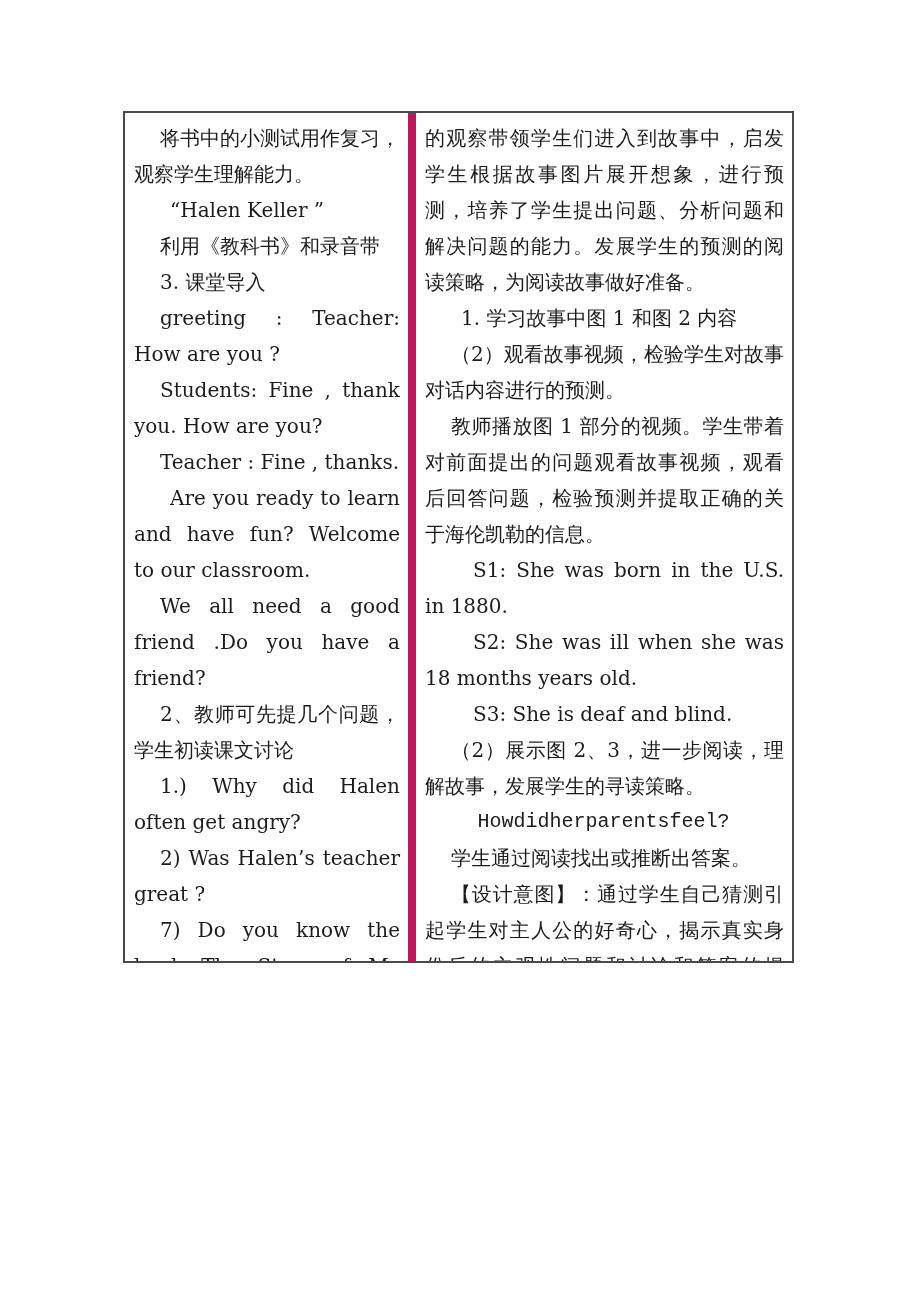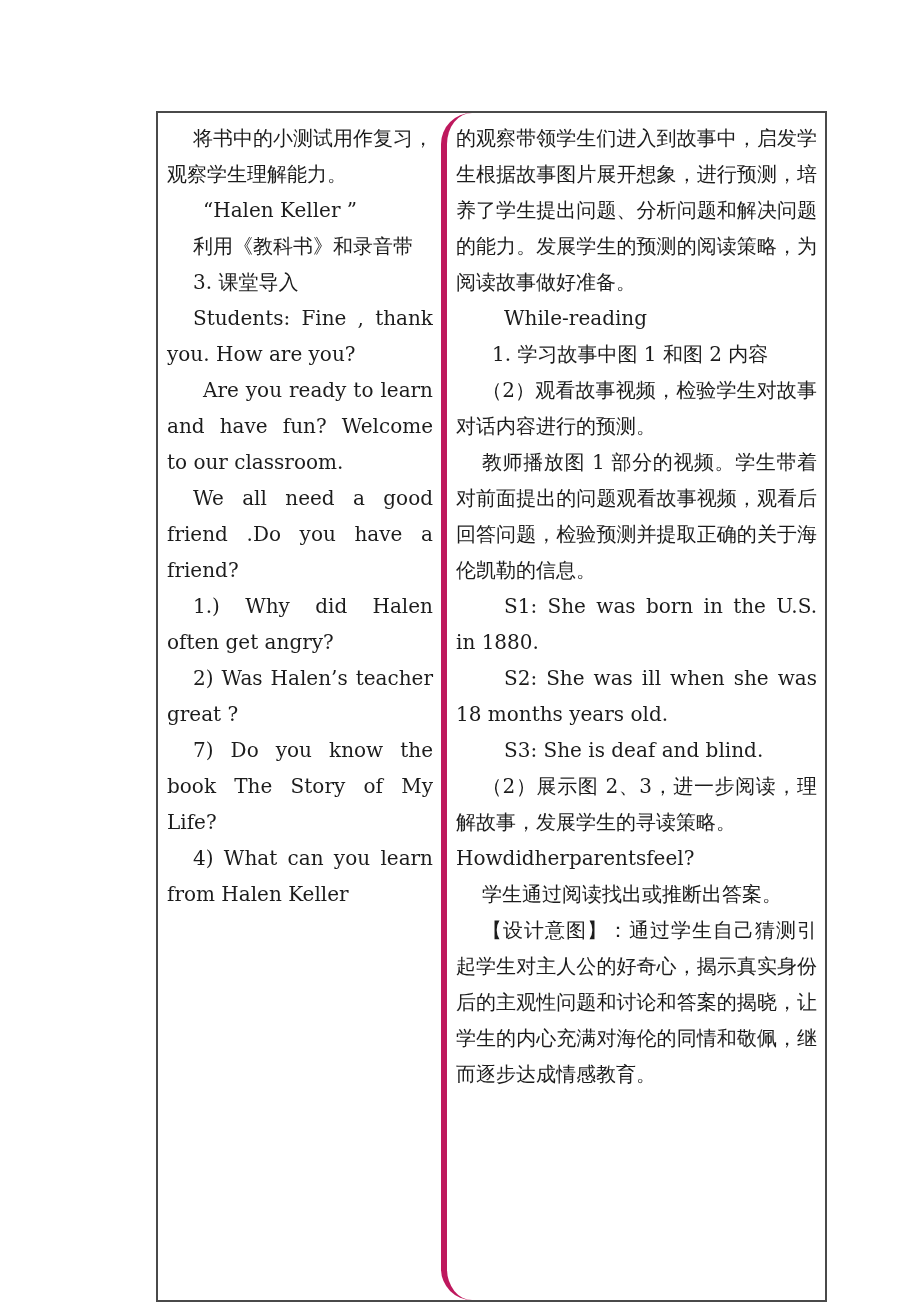--- a/index.html
+++ b/index.html
@@ -12,75 +12,75 @@
     height: 1302px;
     position: relative;
     font-family: "DejaVu Serif", "Liberation Serif", serif;
     color: #1c1c1c;
   }
   .doc-table {
     position: absolute;
     left: 123px;
     top: 111px;
     width: 671px;
-    height: 1191px;
+    height: 852px;
     box-sizing: border-box;
     border: 2px solid #4a4a4a;
     display: flex;
     background: #ffffff;
     overflow: hidden;
-    margin-left: 33px;
   }
   .cell {
     box-sizing: border-box;
     overflow: hidden;
     padding: 7px 8px 6px 9px;
   }
   .cell-left {
     width: 283px;
     flex: 0 0 283px;
   }
   .cell-right {
     flex: 1 1 auto;
-    border-left: 6px solid #be185d;
-    border-radius: 31px;
+    border-left: 8px solid #be185d;
   }
   p.para {
     margin: 0;
     font-size: 20px;
     line-height: 36px;
     text-align: justify;
     word-break: break-word;
   }
   p.ind-0 { text-indent: 0; }
   p.ind-1 { text-indent: 26px; }
   p.ind-2 { text-indent: 36px; }
   p.ind-3 { text-indent: 48px; }
-  p.ind-right { text-align: left; text-indent: 0; padding-right: 2px; }
+  p.ind-right { text-align: center; text-indent: 0; padding-right: 2px; font-family: Liberation Mono, monospace; }
 </style>
 </head>
 <body>
 
 <div class="doc-table">
   <div class="cell cell-left">
       <p class="para ind-1">将书中的小测试用作复习，观察学生理解能力。</p>
       <p class="para ind-2">“Halen  Keller  ”</p>
       <p class="para ind-1">利用《教科书》和录音带</p>
       <p class="para ind-1">3. 课堂导入</p>
+      <p class="para ind-1">greeting :  Teacher: How are you ?</p>
       <p class="para ind-1">Students: Fine , thank you. How are you?</p>
+      <p class="para ind-1">Teacher :  Fine , thanks.</p>
       <p class="para ind-2">Are you ready to learn and have fun? Welcome to our classroom.</p>
       <p class="para ind-1">We all  need  a good friend .Do you  have a friend?</p>
+      <p class="para ind-1">2、教师可先提几个问题，学生初读课文讨论</p>
       <p class="para ind-1">1.) Why did Halen often get angry?</p>
       <p class="para ind-1">2)   Was   Halen’s teacher  great ?</p>
       <p class="para ind-1">7) Do you know the book The Story of My Life?</p>
       <p class="para ind-1">4) What  can  you learn from Halen Keller</p>
     </div>
   <div class="cell cell-right">
       <p class="para ind-0">的观察带领学生们进入到故事中，启发学生根据故事图片展开想象，进行预测，培养了学生提出问题、分析问题和解决问题的能力。发展学生的预测的阅读策略，为阅读故事做好准备。</p>
-      <p class="para ind-3">While-reading</p>
       <p class="para ind-2">1. 学习故事中图 1 和图 2 内容</p>
       <p class="para ind-1">（2）观看故事视频，检验学生对故事对话内容进行的预测。</p>
       <p class="para ind-1">教师播放图 1 部分的视频。学生带着对前面提出的问题观看故事视频，观看后回答问题，检验预测并提取正确的关于海伦凯勒的信息。</p>
       <p class="para ind-3">S1: She was born in the U.S. in 1880.</p>
       <p class="para ind-3">S2: She was ill when she was 18 months years old.</p>
       <p class="para ind-3">S3: She is deaf and blind.</p>
       <p class="para ind-1">（2）展示图 2、3，进一步阅读，理解故事，发展学生的寻读策略。</p>
       <p class="para ind-right">Howdidherparentsfeel?</p>
       <p class="para ind-1">学生通过阅读找出或推断出答案。</p>
       <p class="para ind-1">【设计意图】：通过学生自己猜测引起学生对主人公的好奇心，揭示真实身份后的主观性问题和讨论和答案的揭晓，让学生的内心充满对海伦的同情和敬佩，继而逐步达成情感教育。</p>

